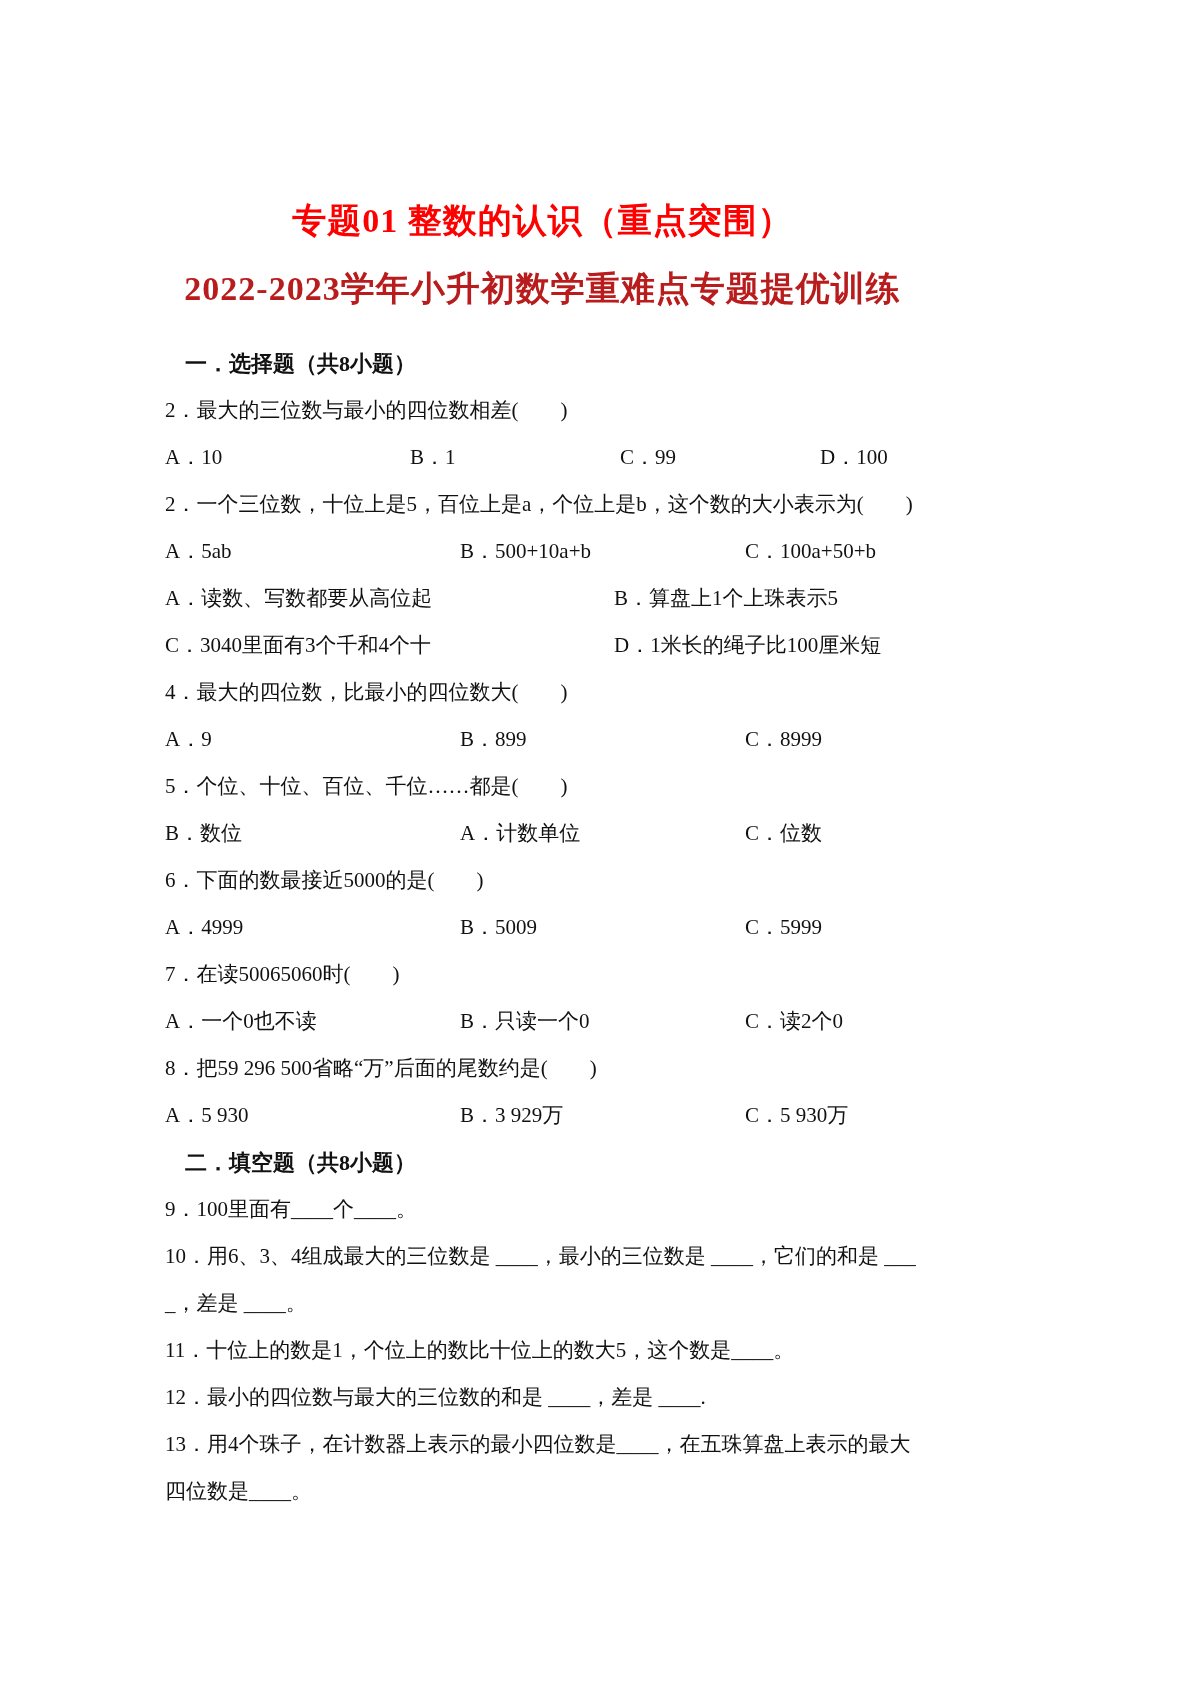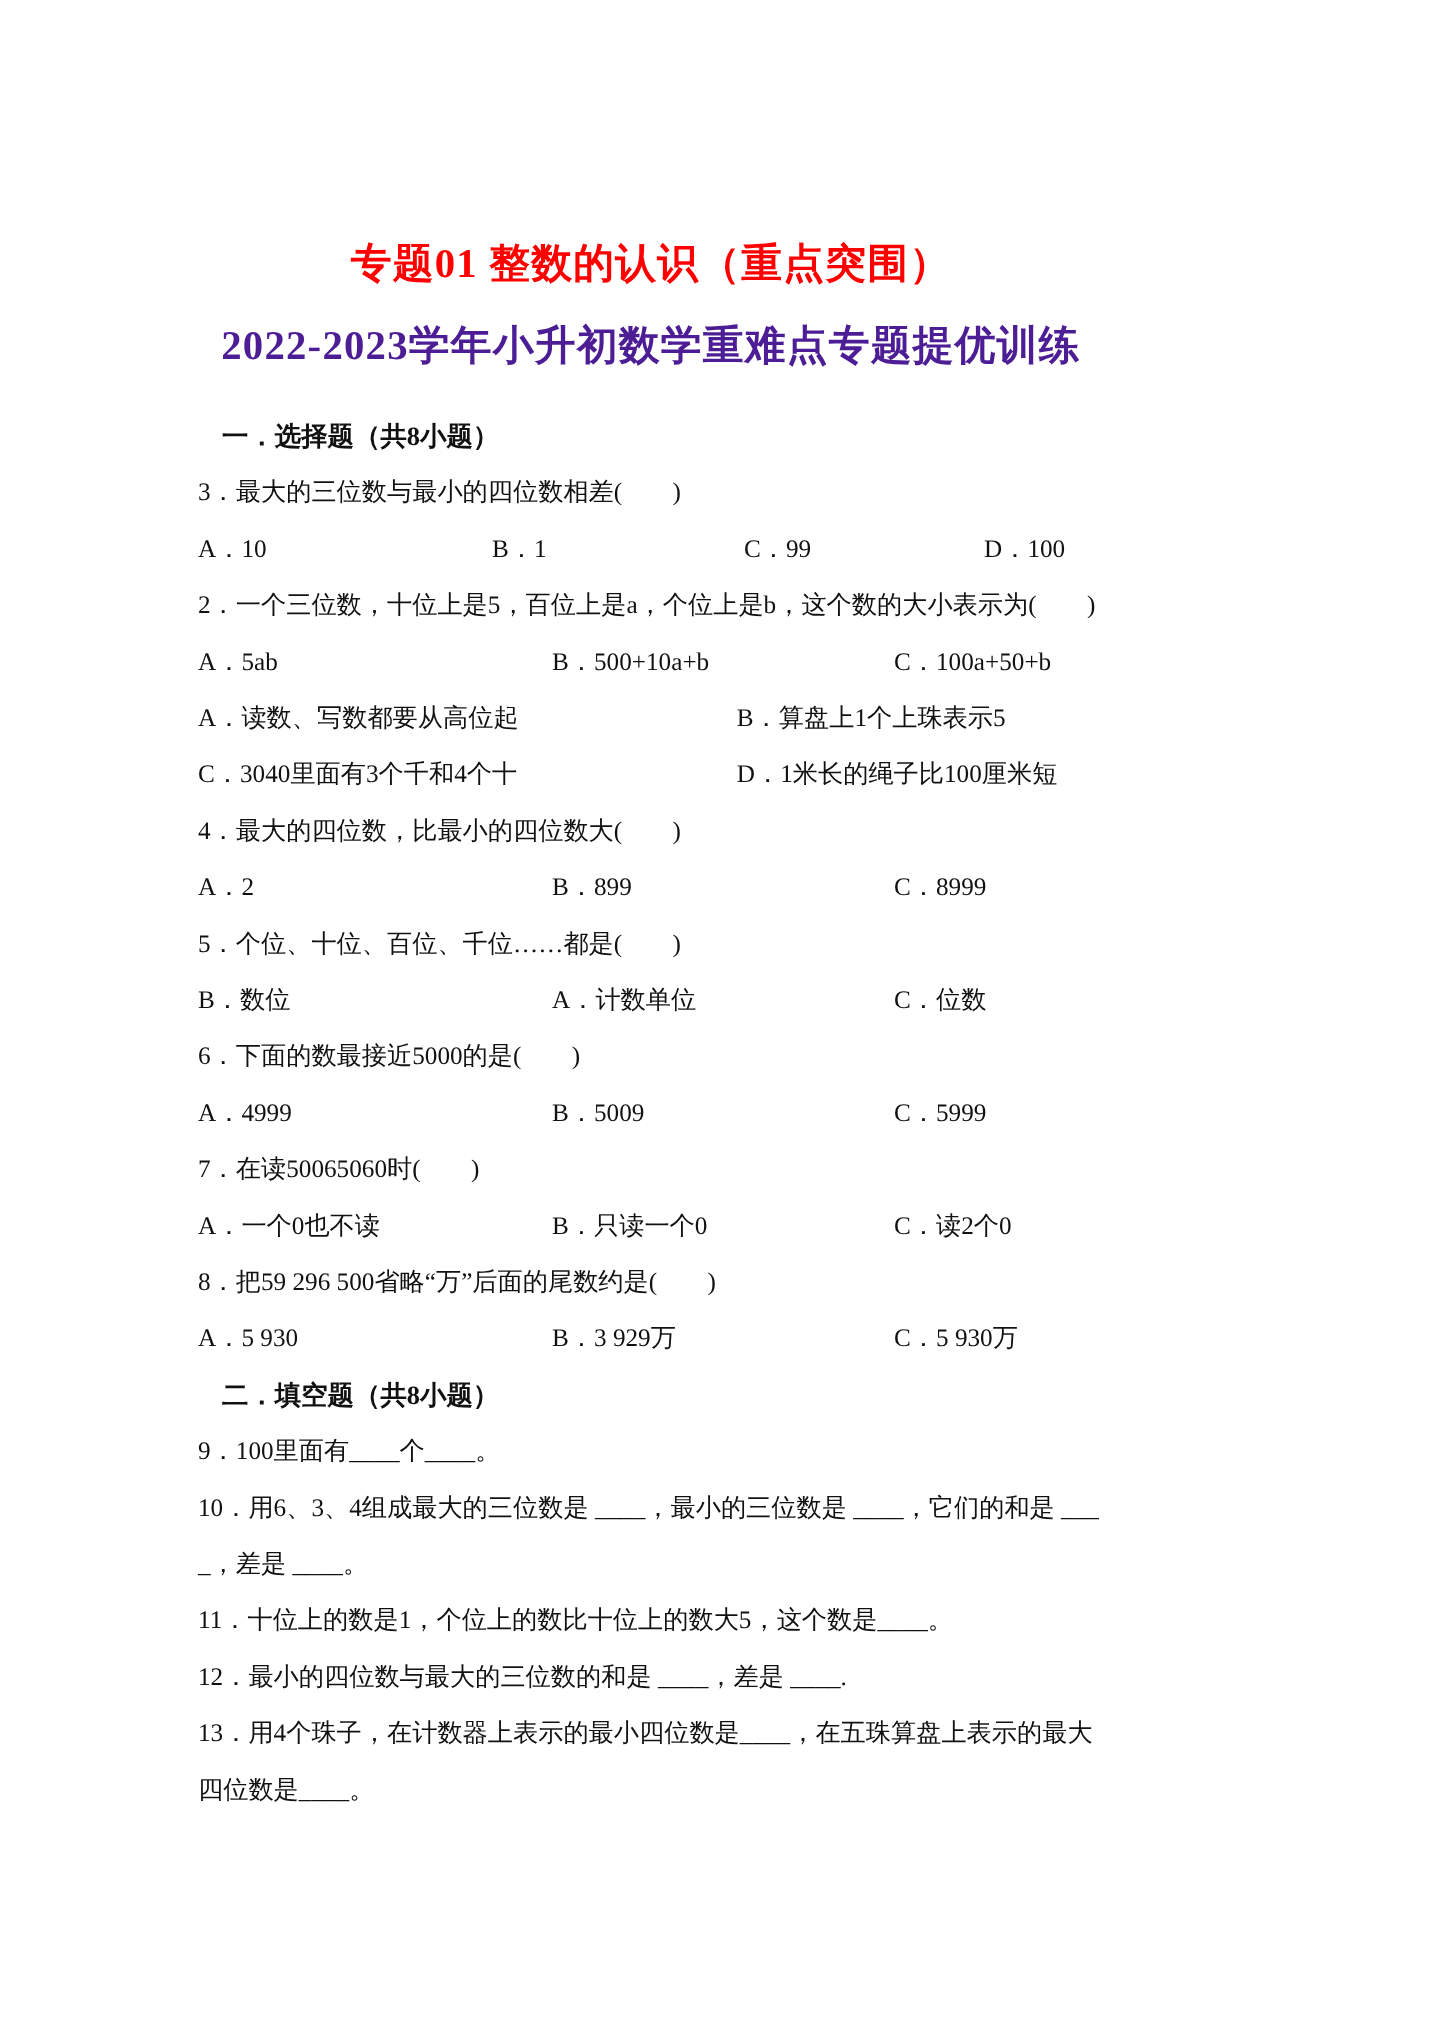--- a/index.html
+++ b/index.html
@@ -52,24 +52,24 @@
   .option {
     white-space: nowrap;
     overflow: visible;
   }
 </style>
 </head>
 <body>
 
 <div class="page">
   <div class="title-line" style="color: rgb(255, 0, 0);">专题01 整数的认识（重点突围）</div>
-  <div class="title-line" style="color: #4c1d95;">2022-2023学年小升初数学重难点专题提优训练</div>
+  <div class="title-line" style="color: #b91c1c;">2022-2023学年小升初数学重难点专题提优训练</div>
   <div class="doc-body" id="doc-body">
       <div class="section-heading">一．选择题（共8小题）</div>
-      <div class="question-text">3．最大的三位数与最小的四位数相差(　　)</div>
+      <div class="question-text">2．最大的三位数与最小的四位数相差(　　)</div>
       <div class="opt-row opt-row-4">
         <div class="option">A．10</div>
         <div class="option">B．1</div>
         <div class="option">C．99</div>
         <div class="option">D．100</div>
       </div>
       <div class="question-text">2．一个三位数，十位上是5，百位上是a，个位上是b，这个数的大小表示为(　　)</div>
       <div class="opt-row opt-row-3">
         <div class="option">A．5ab</div>
         <div class="option">B．500+10a+b</div>
@@ -78,21 +78,21 @@
       <div class="opt-row opt-row-2">
         <div class="option">A．读数、写数都要从高位起</div>
         <div class="option">B．算盘上1个上珠表示5</div>
       </div>
       <div class="opt-row opt-row-2">
         <div class="option">C．3040里面有3个千和4个十</div>
         <div class="option">D．1米长的绳子比100厘米短</div>
       </div>
       <div class="question-text">4．最大的四位数，比最小的四位数大(　　)</div>
       <div class="opt-row opt-row-3">
-        <div class="option">A．2</div>
+        <div class="option">A．9</div>
         <div class="option">B．899</div>
         <div class="option">C．8999</div>
       </div>
       <div class="question-text">5．个位、十位、百位、千位……都是(　　)</div>
       <div class="opt-row opt-row-3">
         <div class="option">B．数位</div>
         <div class="option">A．计数单位</div>
         <div class="option">C．位数</div>
       </div>
       <div class="question-text">6．下面的数最接近5000的是(　　)</div>

